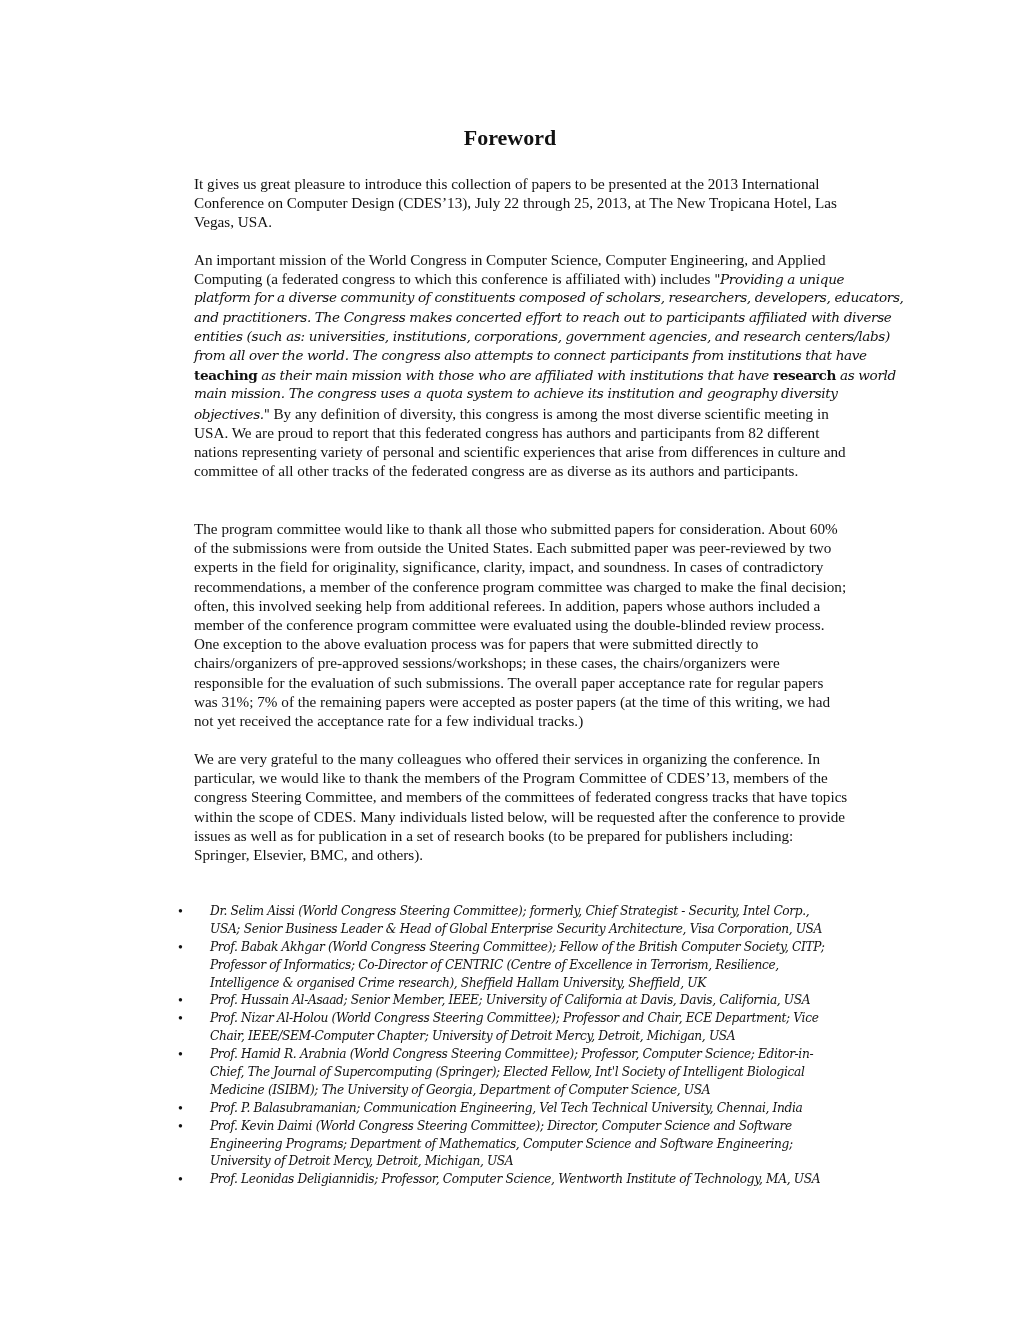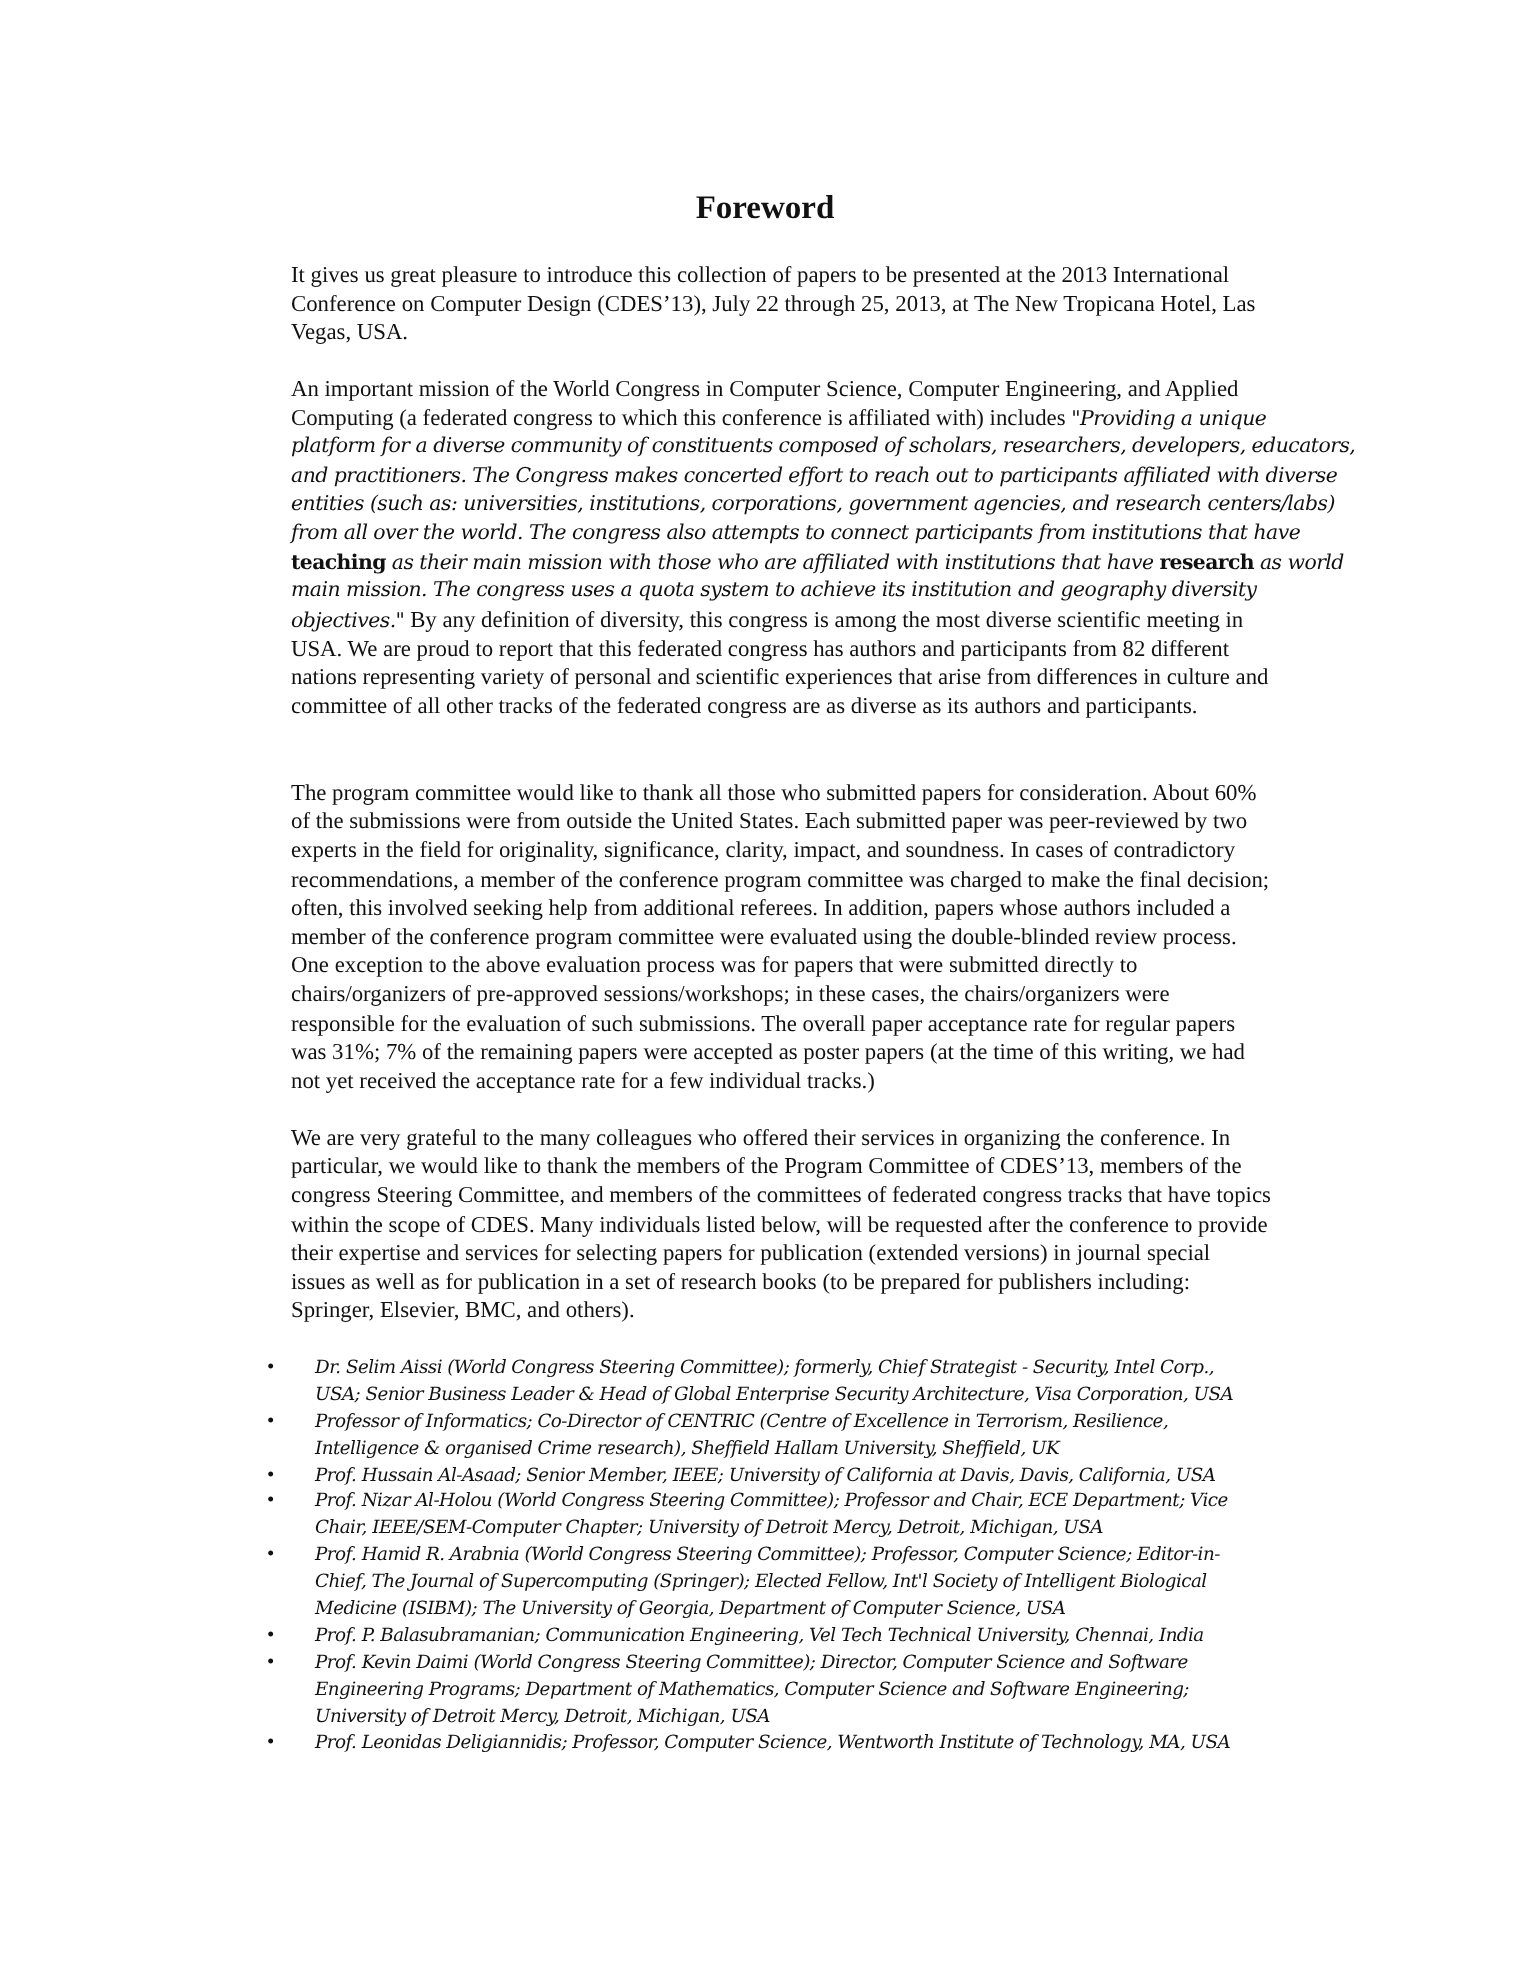--- a/index.html
+++ b/index.html
@@ -69,33 +69,33 @@
     <span class="line">responsible for the evaluation of such submissions. The overall paper acceptance rate for regular papers</span>
     <span class="line">was 31%; 7% of the remaining papers were accepted as poster papers (at the time of this writing, we had</span>
     <span class="line">not yet received the acceptance rate for a few individual tracks.)</span>
   </div>
 
   <div class="para" style="top:749px;">
     <span class="line">We are very grateful to the many colleagues who offered their services in organizing the conference.  In</span>
     <span class="line">particular, we would like to thank the members of  the Program Committee of CDES’13, members of the</span>
     <span class="line">congress Steering Committee, and members of the committees of federated congress tracks that have topics</span>
     <span class="line">within the scope of CDES. Many individuals listed below, will be requested after the conference to provide</span>
-    <span class="line">their expertise and services for  selecting papers for publication (extended versions) in journal special</span>
     <span class="line">issues as well as for publication in a set of research books (to be prepared for publishers including:</span>
     <span class="line">Springer, Elsevier, BMC, and others).</span>
   </div>
 
   <ul class="list">
     <li>
       <span class="bullet">•</span>
       <span class="line">Dr. Selim Aissi (World Congress Steering Committee); formerly, Chief Strategist - Security, Intel Corp.,</span>
       <span class="line">USA; Senior Business Leader &amp; Head of Global Enterprise Security Architecture, Visa Corporation, USA</span>
     </li>
     <li>
       <span class="bullet">•</span>
+      <span class="line">Prof. Babak Akhgar (World Congress Steering Committee); Fellow of the British Computer Society, CITP;</span>
       <span class="line">Professor of Informatics; Co-Director of CENTRIC (Centre of Excellence in Terrorism, Resilience,</span>
       <span class="line">Intelligence &amp; organised Crime research), Sheffield Hallam University, Sheffield, UK</span>
     </li>
     <li>
       <span class="bullet">•</span>
       <span class="line">Prof. Hussain Al-Asaad; Senior Member, IEEE; University of California at Davis, Davis, California, USA</span>
     </li>
     <li>
       <span class="bullet">•</span>
       <span class="line">Prof. Nizar Al-Holou (World Congress Steering Committee); Professor and Chair, ECE Department; Vice</span>

